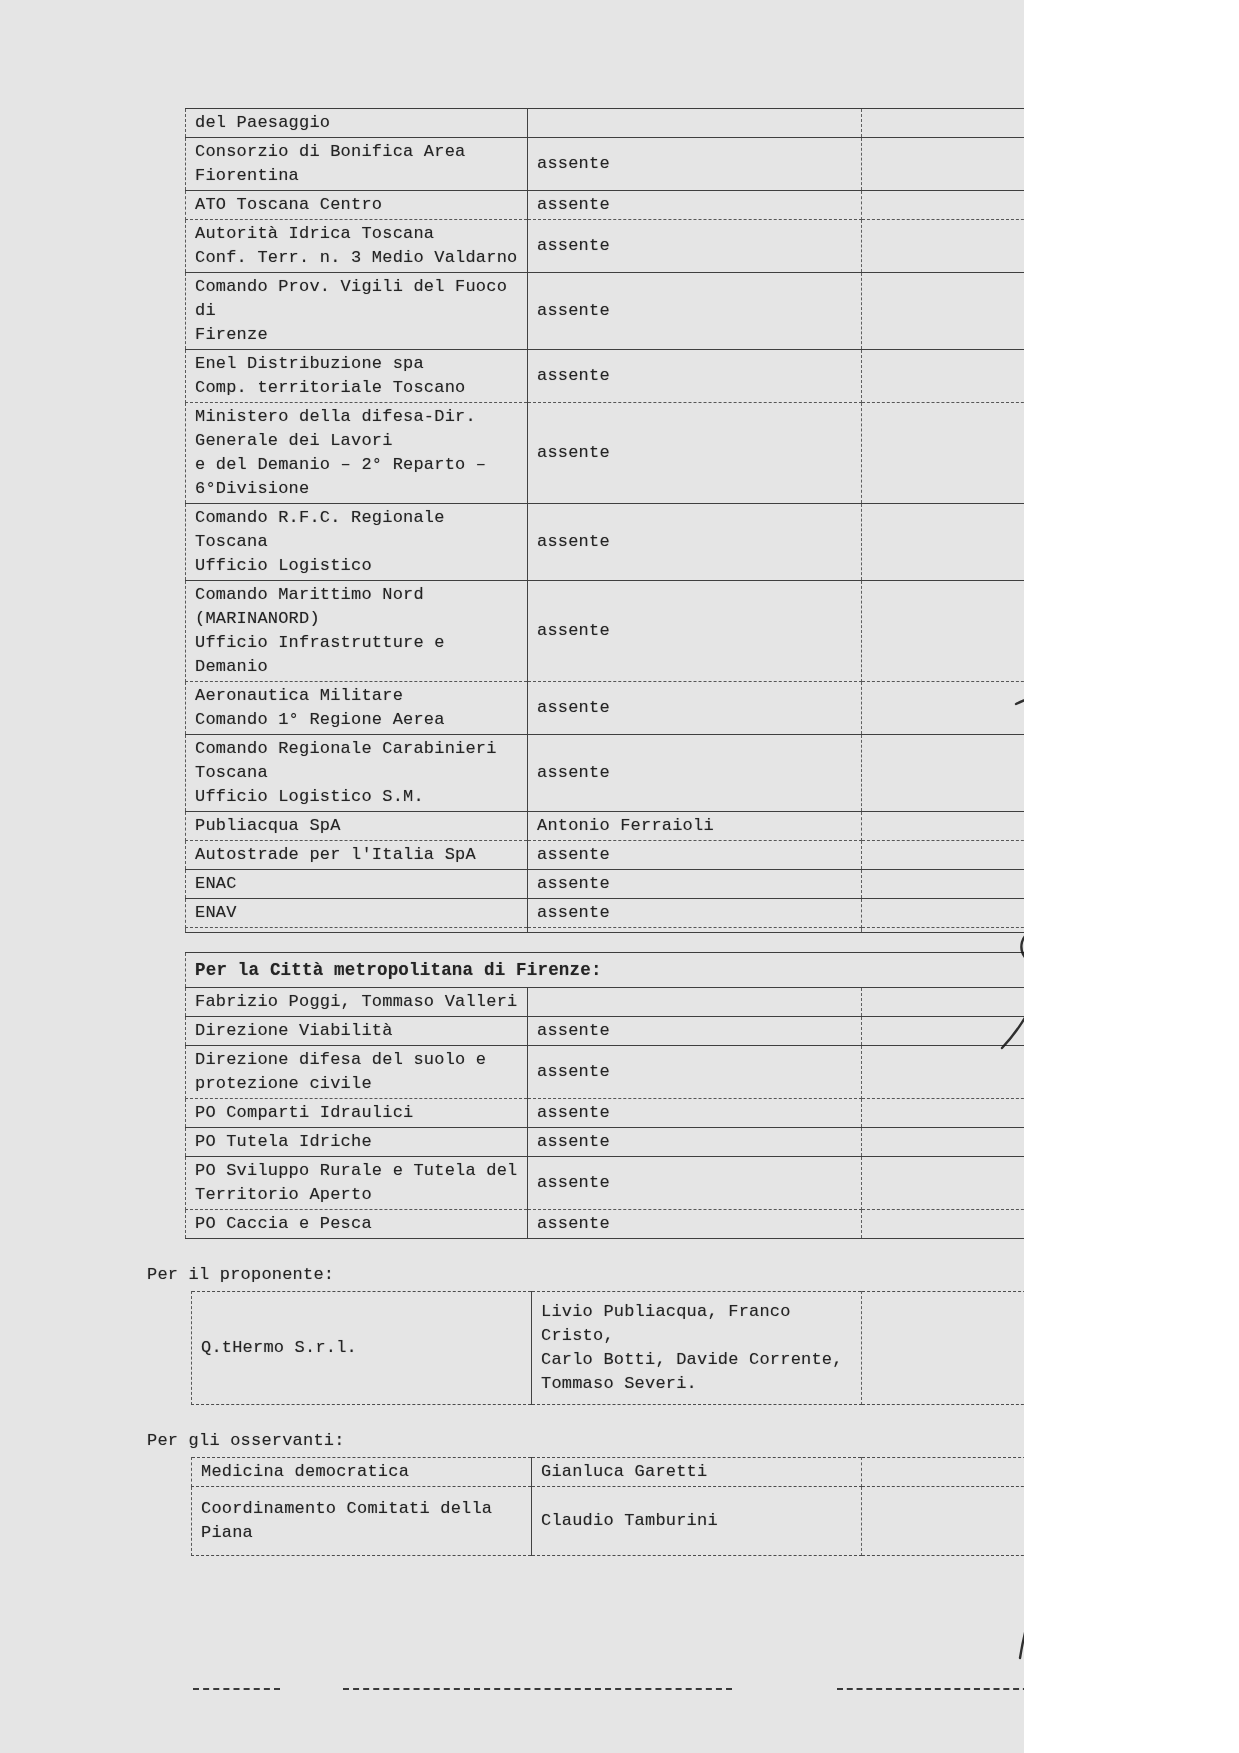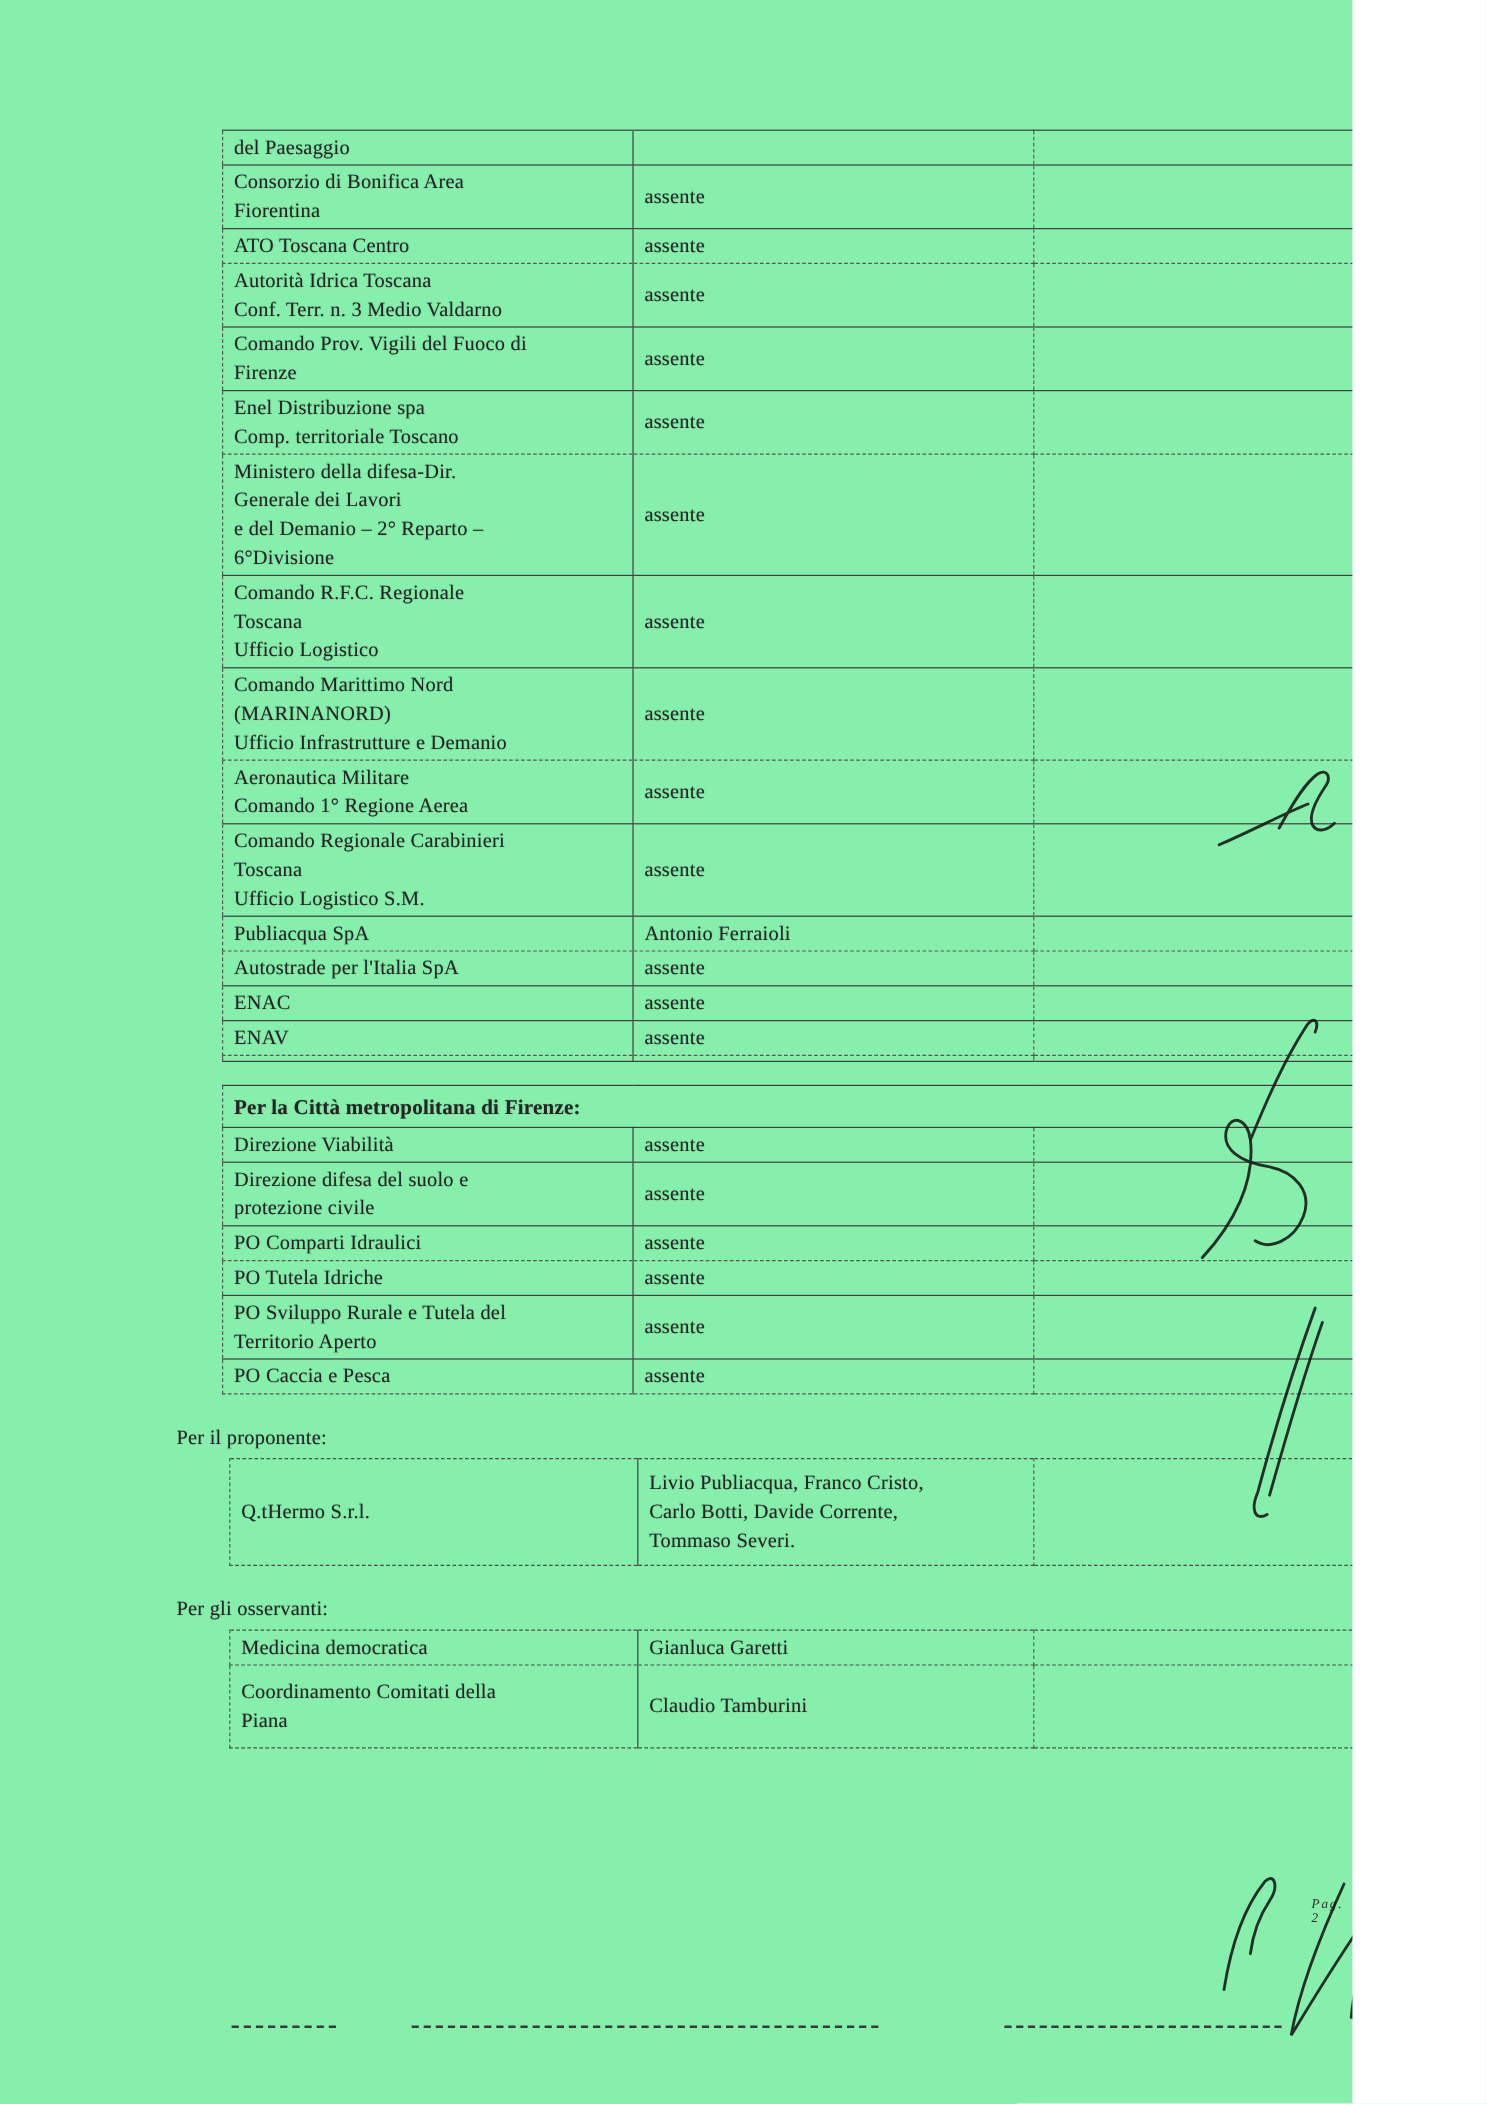--- a/index.html
+++ b/index.html
@@ -1,20 +1,20 @@
 <!DOCTYPE html>
 <html><head>
 <meta charset="utf-8">
 <title>Scanned attendance sheet</title>
 <style>
   html,body { margin:0; padding:0; background:#ffffff; }
   .page {
-    position:relative; width:1127px; height:1753px; background:#86efac;
+    position:relative; width:1024px; height:1753px; background:#e5e5e5;
     overflow:hidden;
-    font-family:Liberation Serif, serif;
+    font-family:Liberation Mono, monospace;
     color:#242424;
   }
   .content { position:absolute; left:185px; top:108px; width:967px; }
 
   table.doc { border-collapse:collapse; width:967px; table-layout:fixed; }
   table.doc { border-top:1px solid #3c3c3c; }
   td {
     font-size:17px; line-height:24px; padding:2px 9px; vertical-align:middle;
     white-space:pre-line; letter-spacing:.2px;
     text-shadow:0 0 1px rgba(45,45,45,.38);
@@ -160,20 +160,25 @@
           <col style="width:342px">
           <col style="width:334px">
           <col style="width:291px">
         </colgroup>
       <thead>
         <tr>
           <td class="section-header" colspan="3">Per la Città metropolitana di Firenze:</td>
         </tr>
       </thead>
       <tbody>
+          <tr>
+            <td class="c-org">Fabrizio Poggi, Tommaso Valleri</td>
+            <td class="c-presence"></td>
+            <td class="c-sign"></td>
+          </tr>
           <tr>
             <td class="c-org">Direzione Viabilità</td>
             <td class="c-presence">assente</td>
             <td class="c-sign"></td>
           </tr>
           <tr>
             <td class="c-org">Direzione difesa del suolo e
 protezione civile</td>
             <td class="c-presence">assente</td>
             <td class="c-sign"></td>

